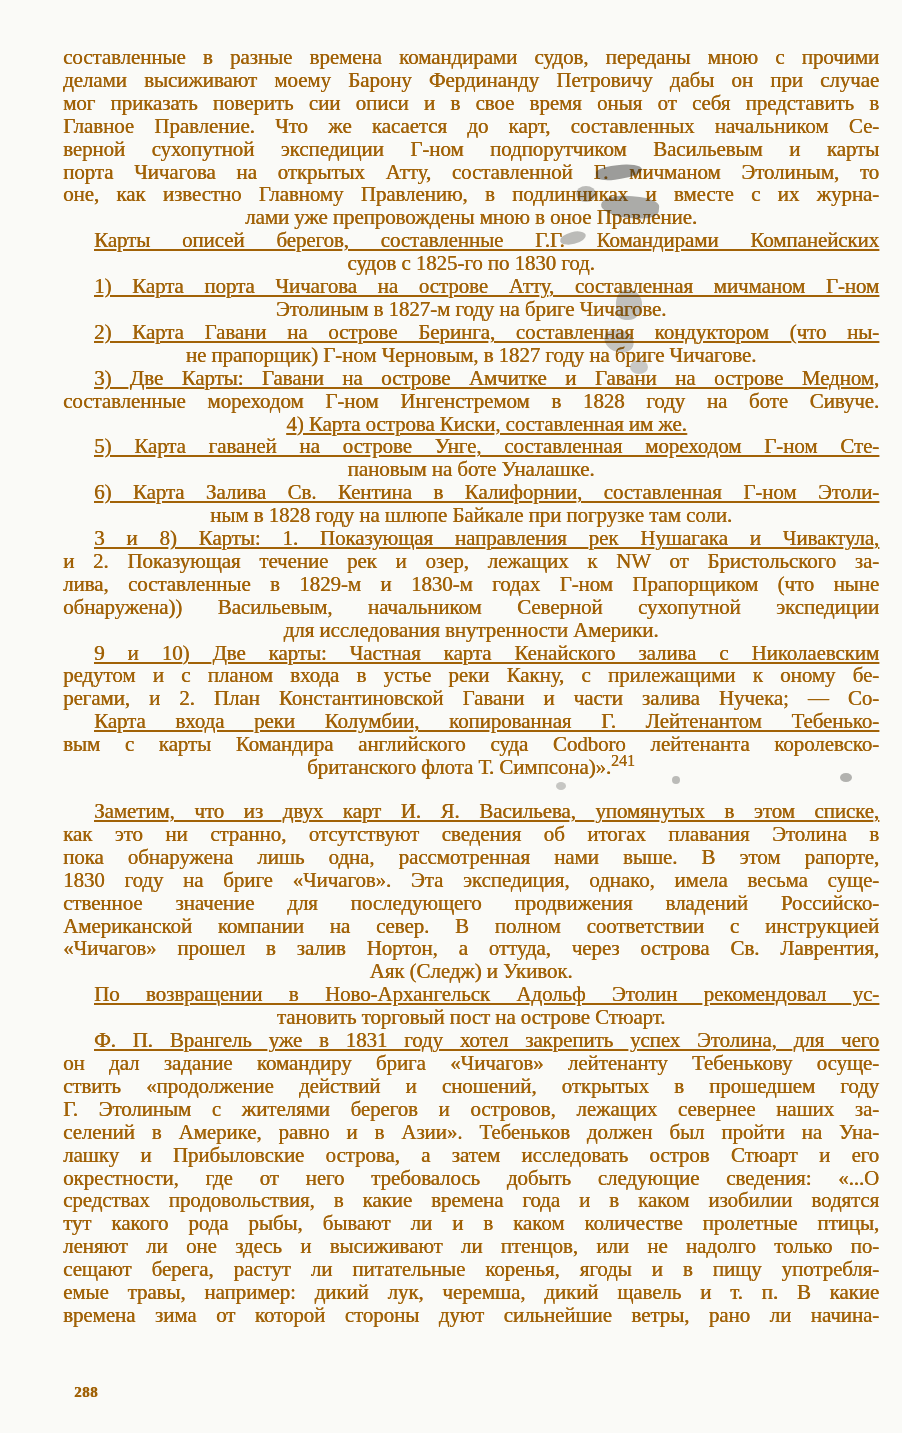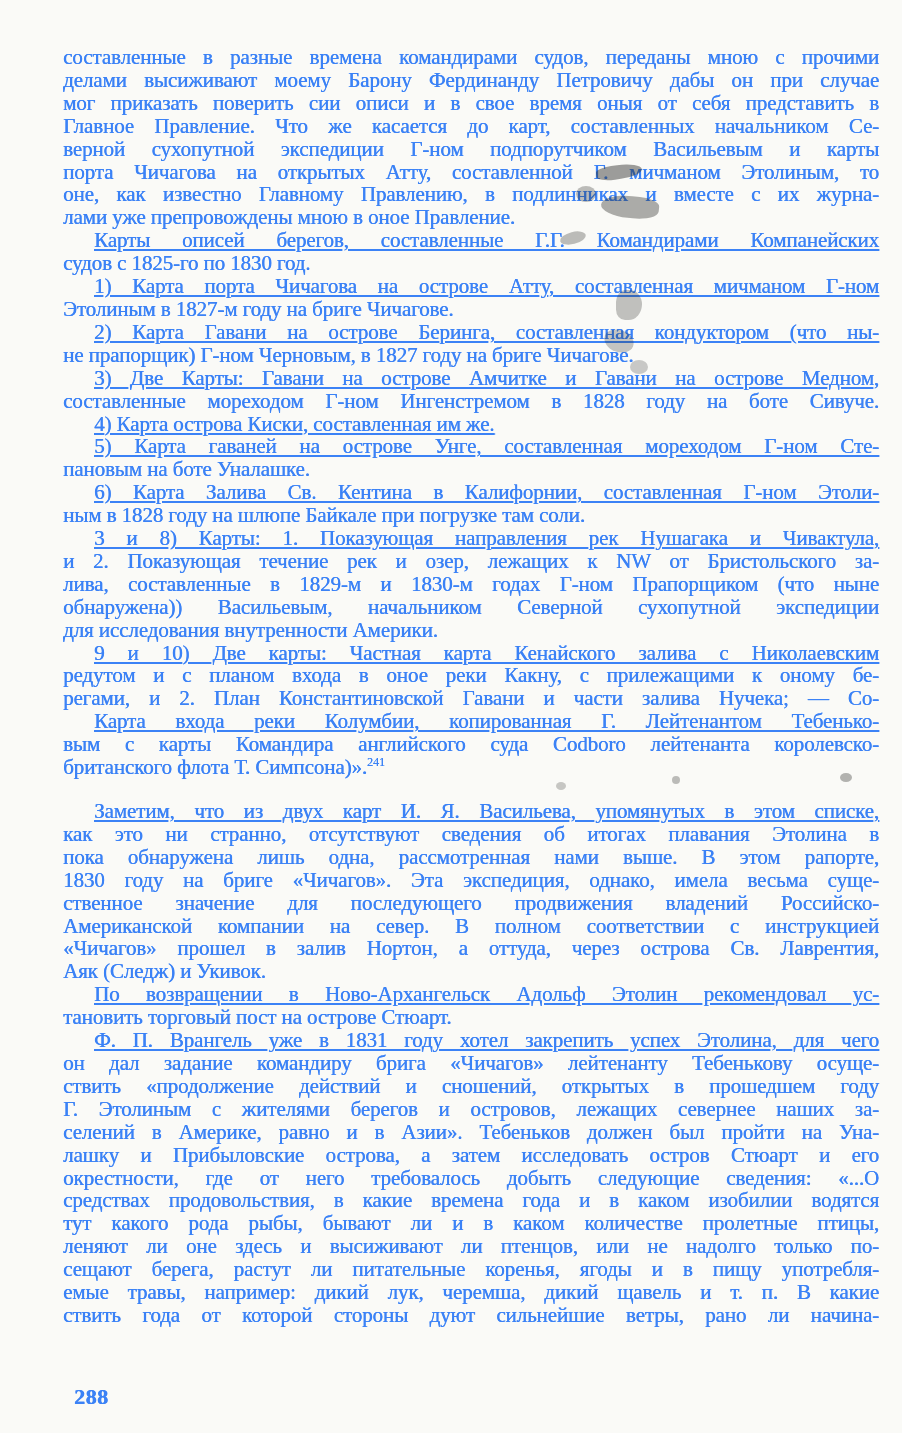--- a/index.html
+++ b/index.html
@@ -28,41 +28,41 @@
     min-height: 22.9px;
     letter-spacing: -0.1px;
     text-shadow: 0.4px 0 0 currentColor;
     white-space: normal;
   }
   .line.just {
     text-align: justify;
     text-align-last: justify;
   }
   .line.left {
-    text-align: left;
+    text-align: center;
   }
   .line.indent {
     text-indent: 31px;
     text-decoration: underline;
   }
   .line.gap {
     height: 21px;
     min-height: 21px;
   }
   .line sup {
-    font-size: 12px;
+    font-size: 16px;
     letter-spacing: 0;
     vertical-align: super;
     line-height: 0;
   }
   .page-number {
     position: absolute;
     left: 74px;
     top: 1384px;
-    font-size: 22px;
+    font-size: 15px;
     font-weight: bold;
     letter-spacing: 0.5px;
     text-shadow: 0.4px 0 0 currentColor;
   }
   .smudge {
     position: absolute;
     background: #2a2a28;
     border-radius: 50%;
     pointer-events: none;
   }
@@ -73,21 +73,21 @@
   .s5 { left: 616px; top: 290px; width: 26px; height: 30px; opacity: .28; border-radius: 45% 55% 60% 40%; }
   .s6 { left: 604px; top: 330px; width: 30px; height: 22px; opacity: .26; transform: rotate(20deg); }
   .s7 { left: 630px; top: 360px; width: 18px; height: 14px; opacity: .24; }
   .s8 { left: 556px; top: 782px; width: 10px; height: 8px; opacity: .25; }
   .s9 { left: 672px; top: 776px; width: 8px; height: 8px; opacity: .30; }
   .s10 { left: 840px; top: 773px; width: 12px; height: 9px; opacity: .35; }
 </style>
 </head>
 <body style="background: rgb(250, 250, 247);">
 
-<div class="page" style="background: rgb(250, 250, 247); color: #3b82f6;">
+<div class="page" style="background: rgb(250, 250, 247); color: #a16207;">
   <div class="text-block" id="text-block">
       <div class="line just">составленные в разные времена командирами судов, переданы мною с прочими</div>
       <div class="line just">делами высиживают моему Барону Фердинанду Петровичу дабы он при случае</div>
       <div class="line just">мог приказать поверить сии описи и в свое время оныя от себя представить в</div>
       <div class="line just">Главное Правление. Что же касается до карт, составленных начальником Се-</div>
       <div class="line just">верной сухопутной экспедиции Г-ном подпорутчиком Васильевым и карты</div>
       <div class="line just">порта Чичагова на открытых Атту, составленной Г. мичманом Этолиным, то</div>
       <div class="line just">оне, как известно Главному Правлению, в подлинниках и вместе с их журна-</div>
       <div class="line left">лами уже препровождены мною в оное Правление.</div>
       <div class="line just indent">Карты описей берегов, составленные Г.Г. Командирами Компанейских</div>
@@ -102,21 +102,21 @@
       <div class="line just indent">5) Карта гаваней на острове Унге, составленная мореходом Г-ном Сте-</div>
       <div class="line left">пановым на боте Уналашке.</div>
       <div class="line just indent">6) Карта Залива Св. Кентина в Калифорнии, составленная Г-ном Этоли-</div>
       <div class="line left">ным в 1828 году на шлюпе Байкале при погрузке там соли.</div>
       <div class="line just indent">3 и 8) Карты: 1. Показующая направления рек Нушагака и Чивактула,</div>
       <div class="line just">и 2. Показующая течение рек и озер, лежащих к NW от Бристольского за-</div>
       <div class="line just">лива, составленные в 1829-м и 1830-м годах Г-ном Прапорщиком (что ныне</div>
       <div class="line just">обнаружена)) Васильевым, начальником Северной сухопутной экспедиции</div>
       <div class="line left">для исследования внутренности Америки.</div>
       <div class="line just indent">9 и 10) Две карты: Частная карта Кенайского залива с Николаевским</div>
-      <div class="line just">редутом и с планом входа в оное реки Какну, с прилежащими к оному бе-</div>
+      <div class="line just">редутом и с планом входа в устье реки Какну, с прилежащими к оному бе-</div>
       <div class="line just">регами, и 2. План Константиновской Гавани и части залива Нучека; — Со-</div>
       <div class="line just indent">Карта входа реки Колумбии, копированная Г. Лейтенантом Тебенько-</div>
       <div class="line just">вым с карты Командира английского суда Codboro лейтенанта королевско-</div>
       <div class="line left">британского флота Т. Симпсона)».<sup>241</sup></div>
       <div class="line gap"></div>
       <div class="line just indent">Заметим, что из двух карт И. Я. Васильева, упомянутых в этом списке,</div>
       <div class="line just">как это ни странно, отсутствуют сведения об итогах плавания Этолина в</div>
       <div class="line just">пока обнаружена лишь одна, рассмотренная нами выше. В этом рапорте,</div>
       <div class="line just">1830 году на бриге «Чичагов». Эта экспедиция, однако, имела весьма суще-</div>
       <div class="line just">ственное значение для последующего продвижения владений Российско-</div>
@@ -130,21 +130,21 @@
       <div class="line just">ствить «продолжение действий и сношений, открытых в прошедшем году</div>
       <div class="line just">Г. Этолиным с жителями берегов и островов, лежащих севернее наших за-</div>
       <div class="line just">селений в Америке, равно и в Азии». Тебеньков должен был пройти на Уна-</div>
       <div class="line just">лашку и Прибыловские острова, а затем исследовать остров Стюарт и его</div>
       <div class="line just">окрестности, где от него требовалось добыть следующие сведения: «...О</div>
       <div class="line just">средствах продовольствия, в какие времена года и в каком изобилии водятся</div>
       <div class="line just">тут какого рода рыбы, бывают ли и в каком количестве пролетные птицы,</div>
       <div class="line just">леняют ли оне здесь и высиживают ли птенцов, или не надолго только по-</div>
       <div class="line just">сещают берега, растут ли питательные коренья, ягоды и в пищу употребля-</div>
       <div class="line just">емые травы, например: дикий лук, черемша, дикий щавель и т. п. В какие</div>
-      <div class="line just">ствить года от которой стороны дуют сильнейшие ветры, рано ли начина-</div>
+      <div class="line just">времена зима от которой стороны дуют сильнейшие ветры, рано ли начина-</div>
     </div>
 
   <div class="page-number">288</div>
 
   <div class="smudge s1"></div>
   <div class="smudge s2"></div>
   <div class="smudge s3"></div>
   <div class="smudge s4"></div>
   <div class="smudge s5"></div>
   <div class="smudge s6"></div>

